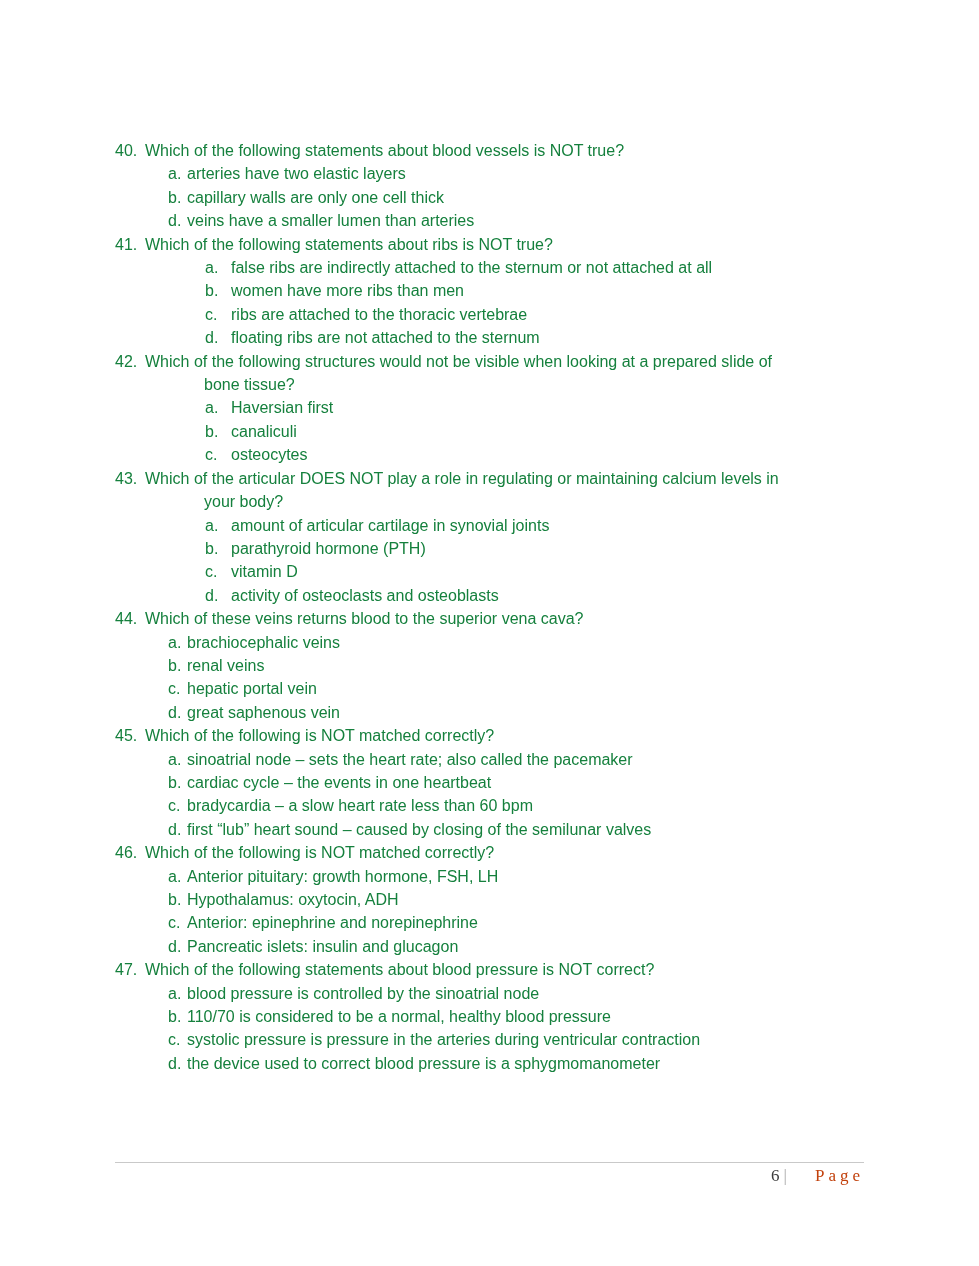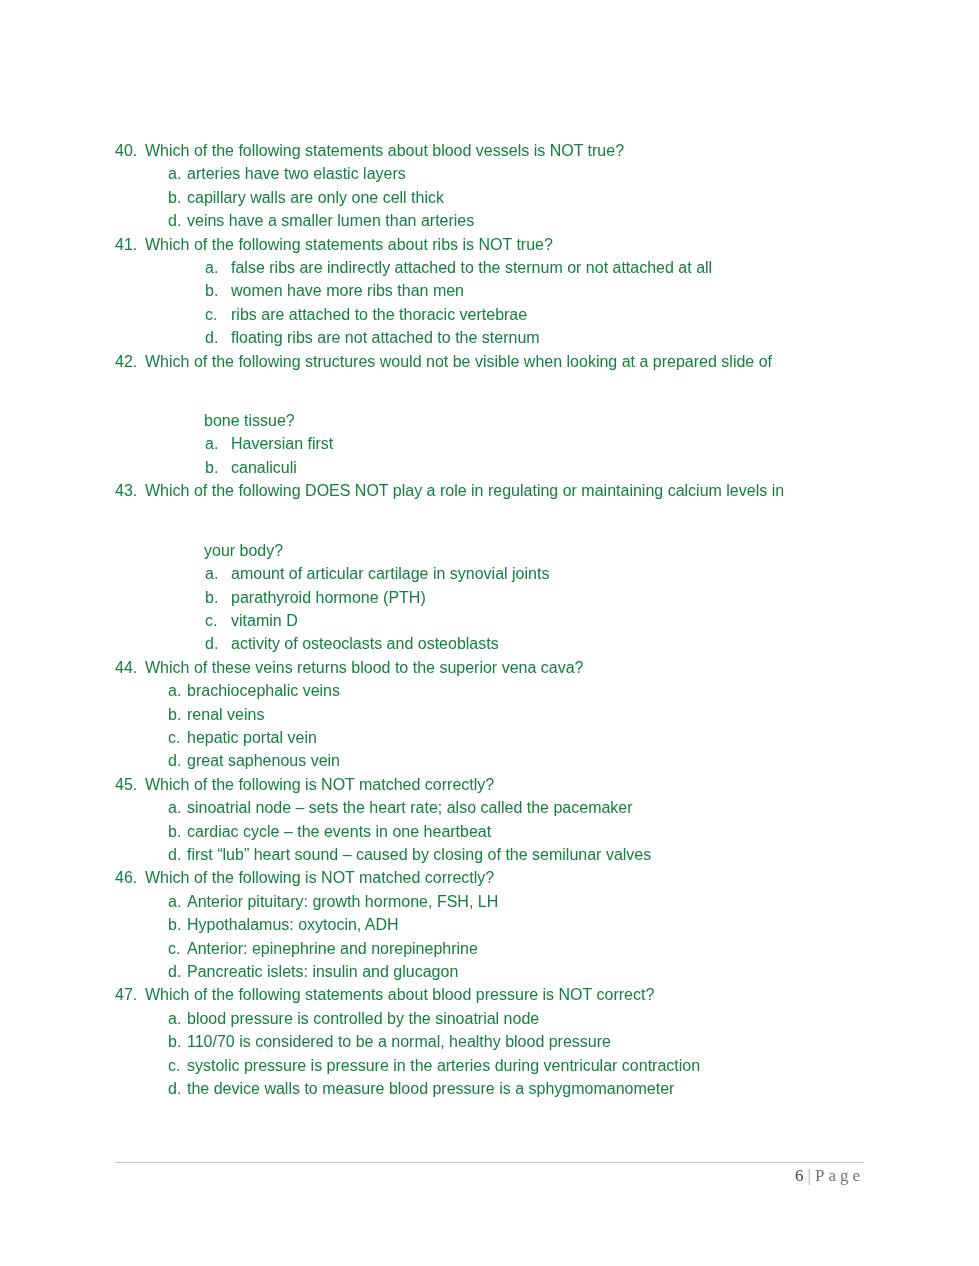--- a/index.html
+++ b/index.html
@@ -26,21 +26,20 @@
   }
   .question { margin: 0; }
   .q-line { white-space: nowrap; }
   .q-num {
     display: inline-block;
     width: 30px;
   }
   .q-cont {
     margin-left: 89px;
     white-space: nowrap;
-    margin-top: 36px;
   }
   .option {
     margin-left: 53px;
     white-space: nowrap;
   }
   .opt-letter {
     display: inline-block;
     width: 19px;
   }
   .question.wide .option { margin-left: 90px; }
@@ -60,21 +59,21 @@
     top: 1165px;
     width: 749px;
     text-align: right;
     font-family: "Liberation Serif", "DejaVu Serif", serif;
     font-size: 17px;
     line-height: 22px;
     color: #9a9a9a;
   }
   .f-num { color: #3d3d3d; }
   .f-sep { margin: 0 4px; color: #a9a9a9; }
-  .f-label { letter-spacing: 4px; color: #737373; }
+  .f-label { letter-spacing: 4px; color: #c2410c; margin-left: 24px; }
 </style>
 </head>
 <body>
 
 <div class="page">
   <div class="content" id="question-list">
       <div class="question">
         <div class="q-line"><span class="q-num">40.</span><span class="q-text">Which of the following statements about blood vessels is NOT true?</span></div>
         <div class="option"><span class="opt-letter">a.</span><span class="opt-text">arteries have two elastic layers</span></div>
         <div class="option"><span class="opt-letter">b.</span><span class="opt-text">capillary walls are only one cell thick</span></div>
@@ -85,55 +84,57 @@
         <div class="option"><span class="opt-letter">a.</span><span class="opt-text">false ribs are indirectly attached to the sternum or not attached at all</span></div>
         <div class="option"><span class="opt-letter">b.</span><span class="opt-text">women have more ribs than men</span></div>
         <div class="option"><span class="opt-letter">c.</span><span class="opt-text">ribs are attached to the thoracic vertebrae</span></div>
         <div class="option"><span class="opt-letter">d.</span><span class="opt-text">floating ribs are not attached to the sternum</span></div>
       </div>
       <div class="question wide">
         <div class="q-line"><span class="q-num">42.</span><span class="q-text">Which of the following structures would not be visible when looking at a prepared slide of</span></div>
         <div class="q-cont">bone tissue?</div>
         <div class="option"><span class="opt-letter">a.</span><span class="opt-text">Haversian first</span></div>
         <div class="option"><span class="opt-letter">b.</span><span class="opt-text">canaliculi</span></div>
+        <div class="option"><span class="opt-letter">c.</span><span class="opt-text">osteocytes</span></div>
       </div>
       <div class="question wide">
-        <div class="q-line"><span class="q-num">43.</span><span class="q-text">Which of the following DOES NOT play a role in regulating or maintaining calcium levels in</span></div>
+        <div class="q-line"><span class="q-num">43.</span><span class="q-text">Which of the articular DOES NOT play a role in regulating or maintaining calcium levels in</span></div>
         <div class="q-cont">your body?</div>
         <div class="option"><span class="opt-letter">a.</span><span class="opt-text">amount of articular cartilage in synovial joints</span></div>
         <div class="option"><span class="opt-letter">b.</span><span class="opt-text">parathyroid hormone (PTH)</span></div>
         <div class="option"><span class="opt-letter">c.</span><span class="opt-text">vitamin D</span></div>
         <div class="option"><span class="opt-letter">d.</span><span class="opt-text">activity of osteoclasts and osteoblasts</span></div>
       </div>
       <div class="question">
         <div class="q-line"><span class="q-num">44.</span><span class="q-text">Which of these veins returns blood to the superior vena cava?</span></div>
         <div class="option"><span class="opt-letter">a.</span><span class="opt-text">brachiocephalic veins</span></div>
         <div class="option"><span class="opt-letter">b.</span><span class="opt-text">renal veins</span></div>
         <div class="option"><span class="opt-letter">c.</span><span class="opt-text">hepatic portal vein</span></div>
         <div class="option"><span class="opt-letter">d.</span><span class="opt-text">great saphenous vein</span></div>
       </div>
       <div class="question">
         <div class="q-line"><span class="q-num">45.</span><span class="q-text">Which of the following is NOT matched correctly?</span></div>
         <div class="option"><span class="opt-letter">a.</span><span class="opt-text">sinoatrial node – sets the heart rate; also called the pacemaker</span></div>
         <div class="option"><span class="opt-letter">b.</span><span class="opt-text">cardiac cycle – the events in one heartbeat</span></div>
+        <div class="option"><span class="opt-letter">c.</span><span class="opt-text">bradycardia – a slow heart rate less than 60 bpm</span></div>
         <div class="option"><span class="opt-letter">d.</span><span class="opt-text">first “lub” heart sound – caused by closing of the semilunar valves</span></div>
       </div>
       <div class="question">
         <div class="q-line"><span class="q-num">46.</span><span class="q-text">Which of the following is NOT matched correctly?</span></div>
         <div class="option"><span class="opt-letter">a.</span><span class="opt-text">Anterior pituitary: growth hormone, FSH, LH</span></div>
         <div class="option"><span class="opt-letter">b.</span><span class="opt-text">Hypothalamus: oxytocin, ADH</span></div>
         <div class="option"><span class="opt-letter">c.</span><span class="opt-text">Anterior: epinephrine and norepinephrine</span></div>
         <div class="option"><span class="opt-letter">d.</span><span class="opt-text">Pancreatic islets: insulin and glucagon</span></div>
       </div>
       <div class="question">
         <div class="q-line"><span class="q-num">47.</span><span class="q-text">Which of the following statements about blood pressure is NOT correct?</span></div>
         <div class="option"><span class="opt-letter">a.</span><span class="opt-text">blood pressure is controlled by the sinoatrial node</span></div>
         <div class="option"><span class="opt-letter">b.</span><span class="opt-text">110/70 is considered to be a normal, healthy blood pressure</span></div>
         <div class="option"><span class="opt-letter">c.</span><span class="opt-text">systolic pressure is pressure in the arteries during ventricular contraction</span></div>
-        <div class="option"><span class="opt-letter">d.</span><span class="opt-text">the device walls to measure blood pressure is a sphygmomanometer</span></div>
+        <div class="option"><span class="opt-letter">d.</span><span class="opt-text">the device used to correct blood pressure is a sphygmomanometer</span></div>
       </div>
     </div>
 
   <div class="footer-rule"></div>
   <div class="footer">
     <span class="f-num">6</span><span class="f-sep">|</span><span class="f-label">Page</span>
   </div>
 </div>
 
 </body></html>

